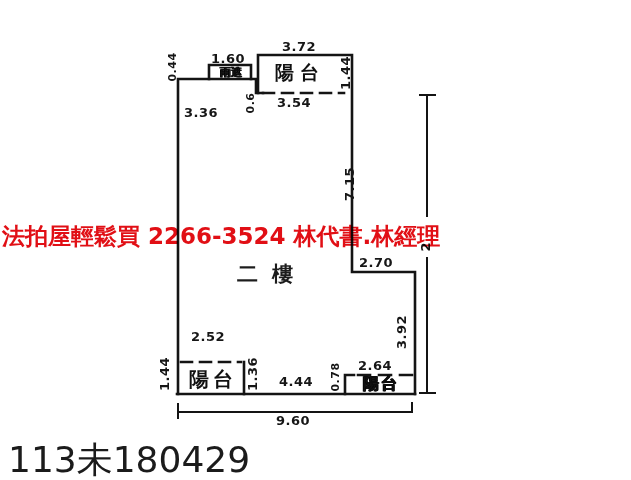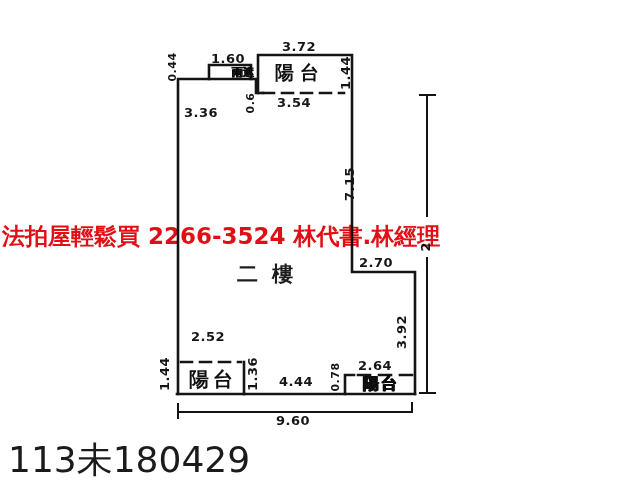--- a/index.html
+++ b/index.html
@@ -16,21 +16,21 @@
   .vert{transform:translate(-50%,-50%) rotate(-90deg);}
   .sm{font-size:11px;}
   .room{
     position:absolute;transform:translate(-50%,-50%);
     font-weight:bold;color:#101010;white-space:nowrap;z-index:2;
     font-family:"DejaVu Sans",sans-serif;
   }
   .room-top{font-size:19px;letter-spacing:6px;}
   .room-bl{font-size:20px;letter-spacing:4px;}
   .room-br{font-size:16px;letter-spacing:2px;text-shadow:0.8px 0 0 #000,-0.8px 0 0 #000,0 0.8px 0 #000;}
-  .rain{font-size:11px;letter-spacing:0;text-shadow:0.7px 0 0 #000,-0.7px 0.5px 0 #000;margin-left:12px;}
+  .rain{font-size:11px;letter-spacing:0;text-shadow:0.7px 0 0 #000,-0.7px 0.5px 0 #000;}
   .floor-label{
     position:absolute;transform:translate(-50%,-50%);
     font-size:21px;font-weight:bold;color:#1c1c1c;letter-spacing:14px;z-index:2;
   }
   .frag{
     position:absolute;transform:translate(-50%,-50%) rotate(-90deg);
     font-size:13px;font-weight:bold;color:#111;z-index:2;
   }
   .ref-top{
     position:absolute;right:14px;top:4px;font-size:37px;color:#1b1b1b;

